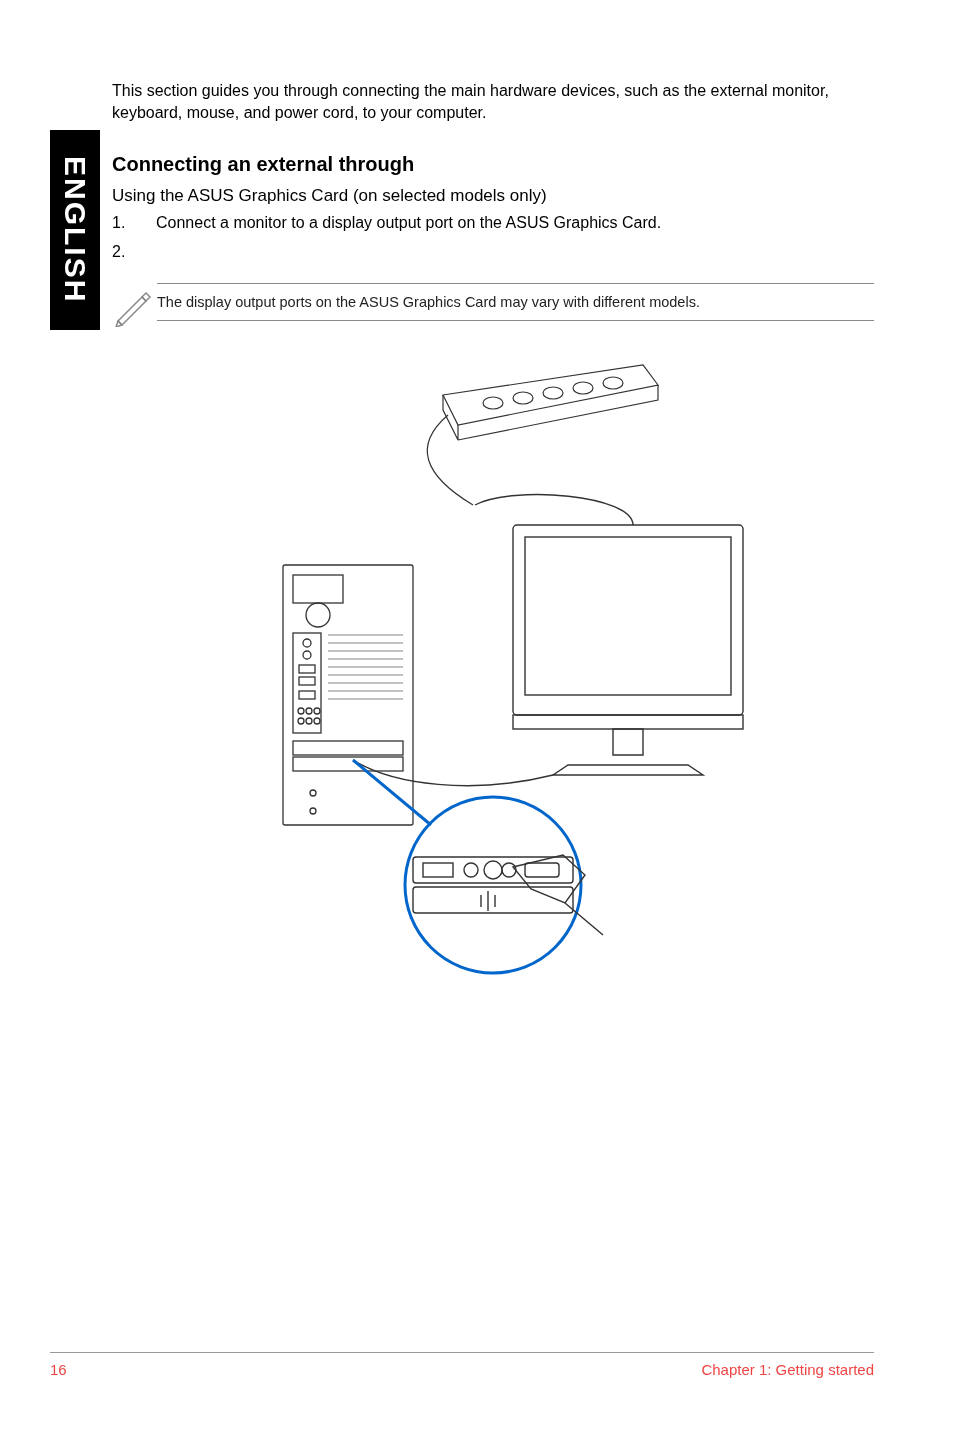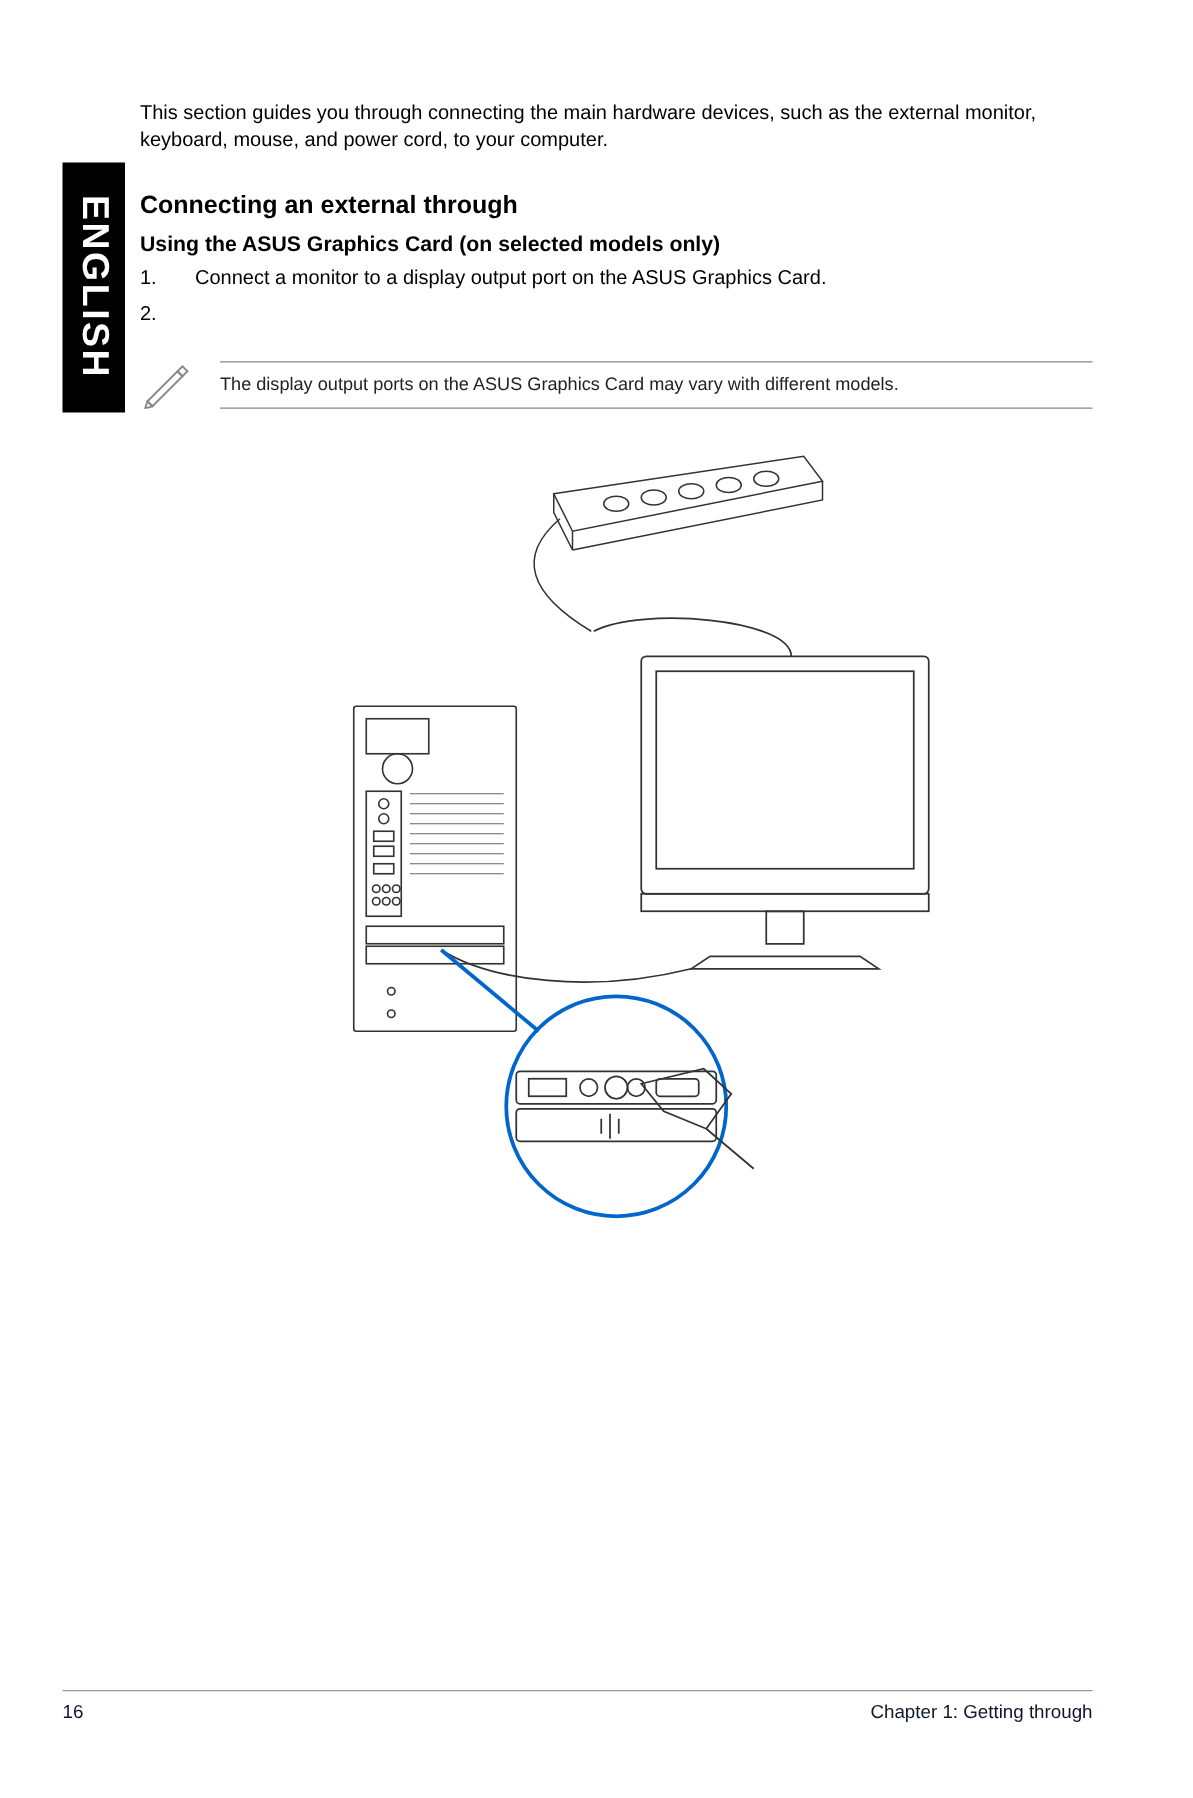--- a/index.html
+++ b/index.html
@@ -20,31 +20,31 @@
     align-items: center;
     justify-content: center;
     writing-mode: vertical-rl;
     text-orientation: mixed;
   }
   .sidebar-tab span { transform: rotate(0deg); }
   .content { margin-left: 62px; }
   h1 { font-size: 30px; font-weight: bold; margin-bottom: 14px; }
   .intro { font-size: 16px; line-height: 1.35; margin-bottom: 30px; }
   h2 { font-size: 20px; font-weight: bold; margin-bottom: 10px; }
-  h3 { font-size: 17px; font-weight: bold; margin-bottom: 6px; }
+  h3 { font-size: 17px; font-weight: normal; margin-bottom: 6px; }
   .body-text { font-size: 16px; line-height: 1.35; margin-bottom: 16px; }
   .bold-line { font-size: 16px; font-weight: bold; margin-bottom: 12px; }
   ol.steps { list-style: none; padding-left: 0; margin-bottom: 20px; }
   ol.steps li { font-size: 16px; line-height: 1.4; margin-bottom: 6px; display: flex; }
   ol.steps li .num { width: 44px; flex-shrink: 0; }
-  .note-block { display: flex; align-items: flex-end; gap: 20px; margin: 18px 0 28px 0; }
+  .note-block { display: flex; align-items: flex-start; gap: 1px; margin: 18px 0 28px 0; }
   .note-icon { width: 44px; height: 44px; flex-shrink:0; }
   .note-box { flex: 1; border-top: 1px solid #888; border-bottom: 1px solid #888; padding: 10px 0; font-size: 14.5px; color: #222; }
   .diagram-wrap { display:flex; justify-content:center; margin-top: 10px; }
-  .footer { position: absolute; left: 50px; right: 80px; bottom: 60px; border-top: 1px solid #999; padding-top: 8px; display:flex; justify-content: space-between; font-size: 15px; color:#0f172a; }
+  .footer { position: absolute; left: 50px; right: 80px; bottom: 60px; border-top: 1px solid #999; padding-top: 8px; display:flex; justify-content: space-between; font-size: 15px; color:#ef4444; }
 </style>
 </head>
 <body>
 
 <div class="page">
   <div class="sidebar-tab">
     <span>ENGLISH</span>
   </div>
 
   <div class="content">
@@ -160,15 +160,15 @@
             <path d="M300 512 L350 500 L372 520 L352 548 L318 534 Z"></path>
             <path d="M352 548 L390 580"></path>
           </g>
         </g>
       </svg>
     </div>
   </div>
 
   <div class="footer">
     <span>16</span>
-    <span>Chapter 1: Getting through</span>
+    <span>Chapter 1: Getting started</span>
   </div>
 </div>
 
 </body></html>

